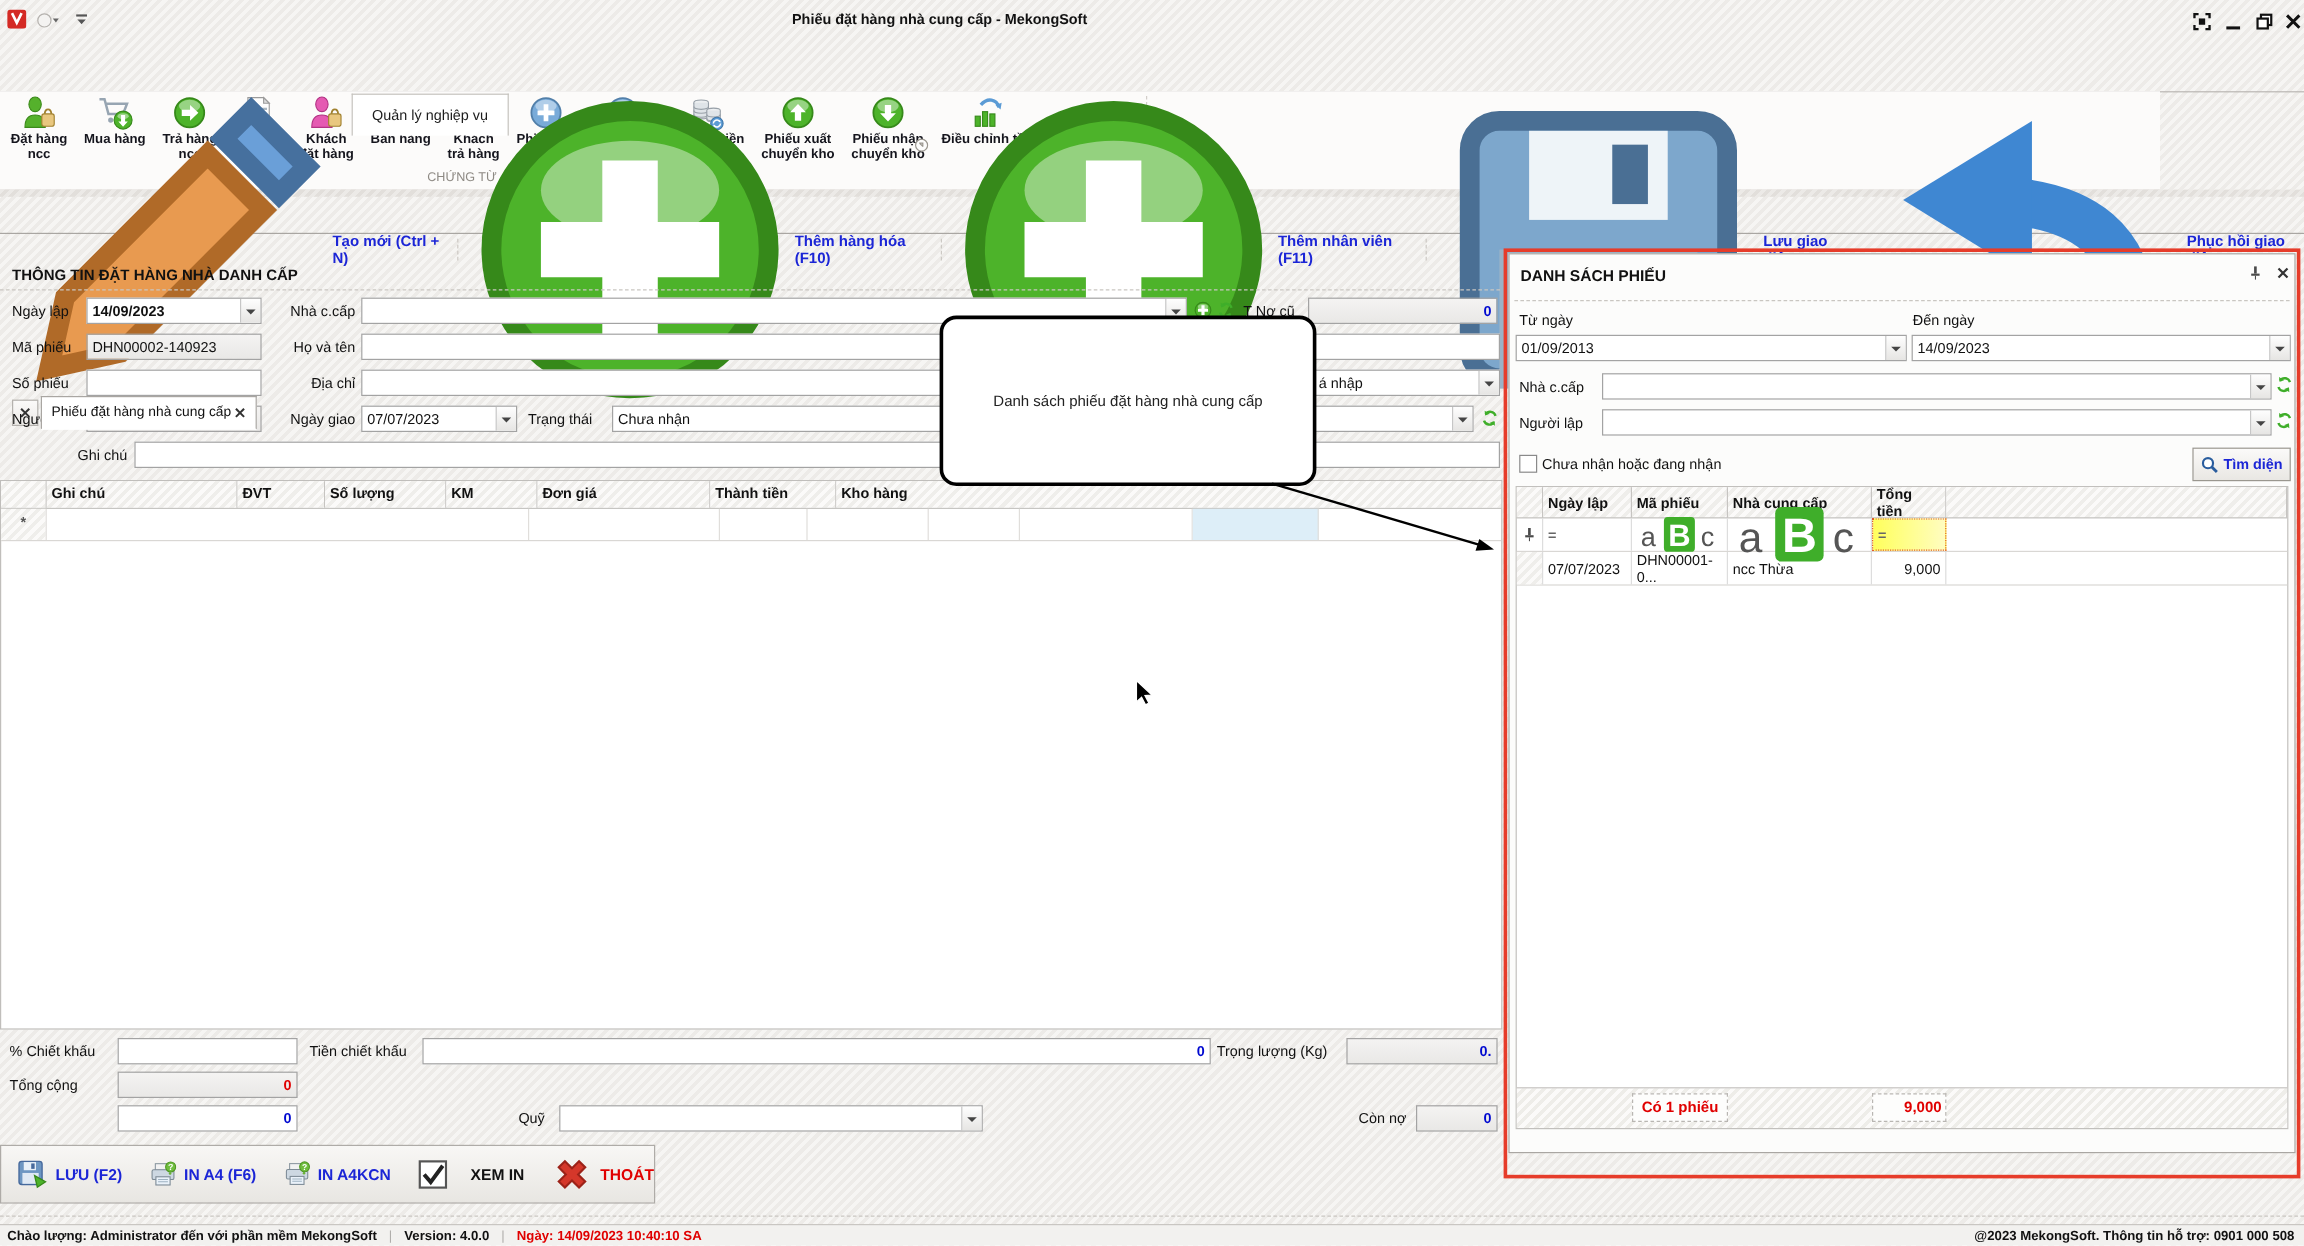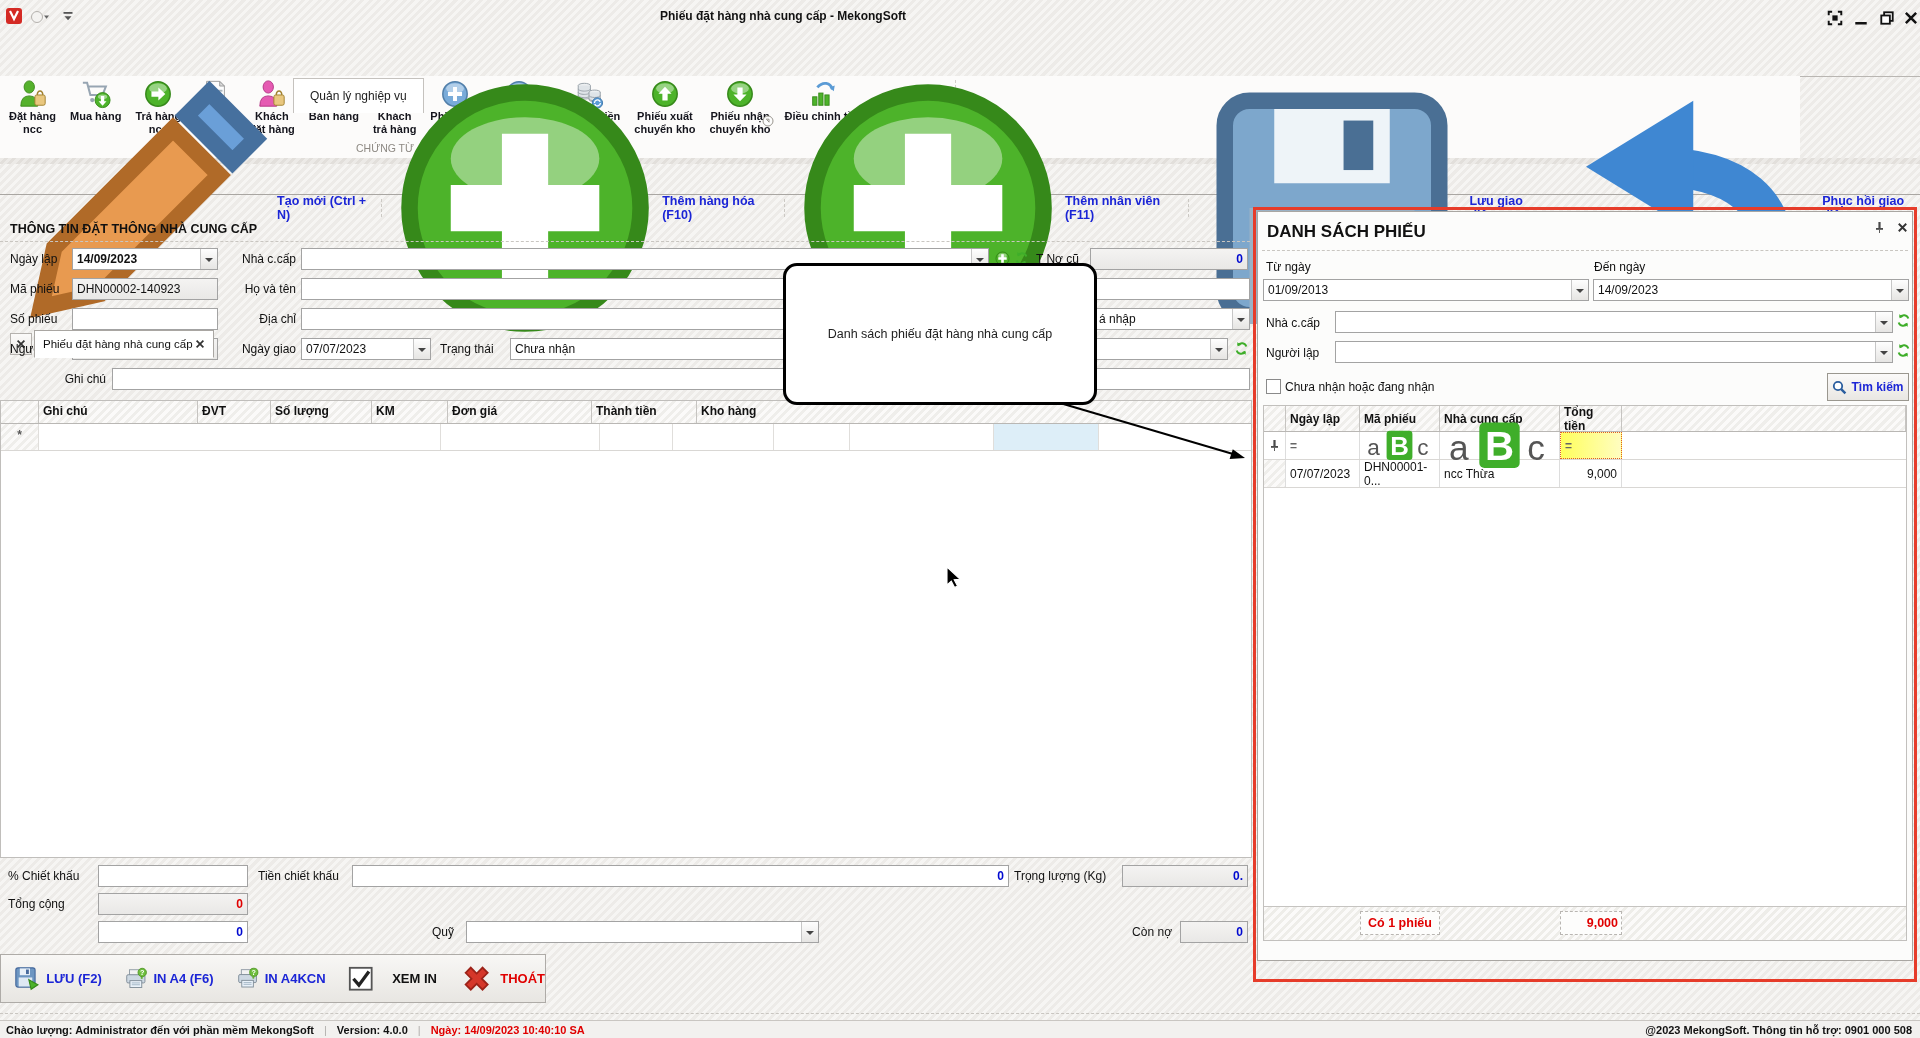--- a/index.html
+++ b/index.html
@@ -71,21 +71,21 @@
   .fbtn.red{color:var(--value_red)}
   
   .statusbar{left:0;top:1020px;width:1920px;height:18px;background:#f2f1ef;border-top:1px solid #c9c6c2;display:flex;align-items:center;font-size:11px;font-weight:bold;padding-left:6px;box-sizing:border-box}
   .st-sep{color:#b0aeab;margin:0 10px;font-weight:normal}
   .st-date{color:var(--value_red)}
   .st-right{position:absolute;right:8px;font-weight:bold}
   
   .tooltip{left:783px;top:263px;width:314px;height:142px;background:#fff;border:3px solid #000;border-radius:14px;z-index:50;display:flex;align-items:center;justify-content:center;text-align:center;font-size:12.5px;color:#222;padding:0 20px;box-sizing:border-box}
   
   .panel{left:1257px;top:211px;width:656px;height:750px;background:#fcfcfb;border:1px solid #a9a6a2;box-sizing:border-box;z-index:10}
-  .p-title{position:absolute;left:9px;top:10px;font-size:17px;font-weight:bold}
+  .p-title{position:absolute;left:9px;top:10px;font-size:13px;font-weight:bold}
   .p-dash{position:absolute;left:4px;top:38px;width:646px;border-top:1px dashed #c9c6c1}
   .plbl{position:absolute;font-size:12px;white-space:nowrap}
   .pgrid{position:absolute;left:5px;top:193px;width:644px;height:536px;border:1px solid #c2c0bd;background:#fff;box-sizing:border-box}
   .pg-head{display:flex;height:25px;border-bottom:1px solid #b9b7b4}
   .pg-row{display:flex;height:27px;border-bottom:1px solid #d9d7d4}
   .pg-c{border-right:1px solid #ddd;box-sizing:border-box;padding:4px;font-size:12px;display:flex;align-items:center}
   .pc0{width:22px;flex:none;justify-content:center}.pc1{width:74px;flex:none}.pc2{width:80px;flex:none}
   .pc3{width:120px;flex:none}.pc4{width:62px;flex:none}.pcf{flex:1;border-right:none}
   .pg-hc{background:repeating-linear-gradient(135deg,#fbfaf9 0 3px,#efeeeb 3px 6px);font-weight:bold;border-right:1px solid #c6c4c1}
   .filter-eq{color:#666;font-weight:bold}
@@ -418,21 +418,21 @@
         <span class="aicon">
           <svg viewBox="0 0 16 16" style="width: 100%; height: 100%;">
             <path d="M13.5 12.5c.5-5-2.5-7-7.5-7" fill="none" stroke="#3f87d2" stroke-width="2.4"></path>
             <path d="M8.5 1.5L2 5.5l6.5 4z" fill="#3f87d2"></path>
           </svg>
         </span>
         <span>Phục hồi giao diện</span>
       </div>
   </div>
 
-  <div class="abs sect-title">THÔNG TIN ĐẶT THÔNG NHÀ CUNG CẤP</div>
+  <div class="abs sect-title">THÔNG TIN ĐẶT HÀNG NHÀ DANH CẤP</div>
   <div class="abs dash" style="left:0;top:241px;width:1250px"></div>
 
   <div class="lbl abs" style="left:10px;top:252px">Ngày lập</div>
   <div class="fld" style="left:72px;top:248px;width:146px">
       <span class="val" style="font-weight:bold">14/09/2023</span>
       <span class="dd"></span>
     </div>
   <div class="lbl lblr abs" style="left:228px;top:252px;width:68px">Nhà c.cấp</div>
   <div class="fld" style="left:301px;top:248px;width:688px">
       <span class="val"></span>
@@ -692,21 +692,21 @@
 
     <div class="chkbox" style="left:8px;top:167px"></div>
     <div class="plbl" style="left:27px;top:168px">Chưa nhận hoặc đang nhận</div>
     <div class="searchbtn">
         <span style="width:15px;height:15px">
           <svg viewBox="0 0 15 15" style="width: 100%; height: 100%;">
             <circle cx="6" cy="6" r="4.2" fill="#fff" stroke="#2a5d9e" stroke-width="1.8"></circle>
             <path d="M9.2 9.2l4.2 4.2" stroke="#2a5d9e" stroke-width="2.4"></path>
           </svg>
         </span>
-        <span>Tìm kiếm</span>
+        <span>Tìm diện</span>
       </div>
 
     <div class="pgrid">
       <div class="pg-head">
         <div class="pg-c pg-hc pc0"></div>
         <div class="pg-c pg-hc pc1">Ngày lập</div>
         <div class="pg-c pg-hc pc2">Mã phiếu</div>
         <div class="pg-c pg-hc pc3">Nhà cung cấp</div>
         <div class="pg-c pg-hc pc4">Tổng tiền</div>
         <div class="pg-c pg-hc pcf"></div>

